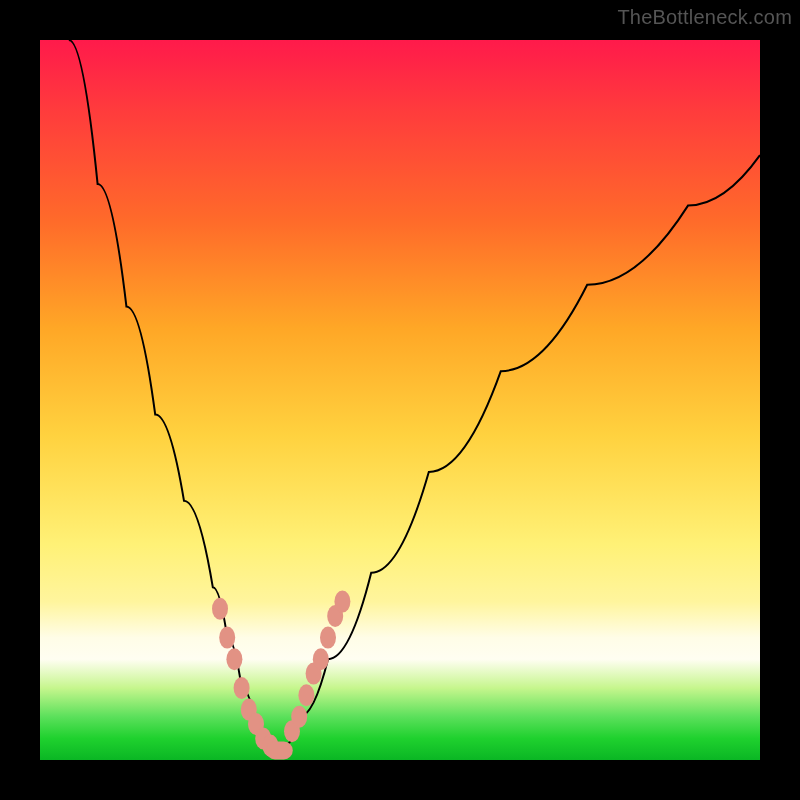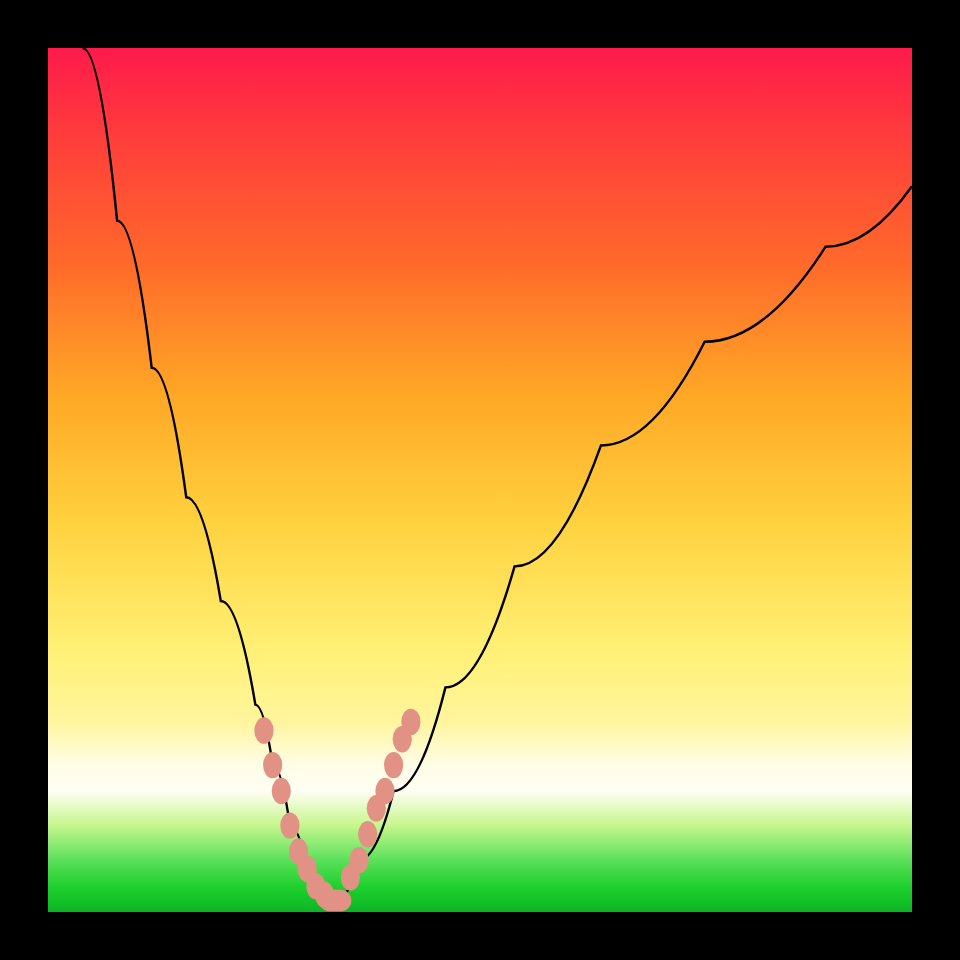--- a/index.html
+++ b/index.html
@@ -83,13 +83,14 @@
         <ellipse cx="266.4" cy="655.2" rx="8" ry="11" fill="#e29284"></ellipse>
         <ellipse cx="273.6" cy="633.6" rx="8" ry="11" fill="#e29284"></ellipse>
         <ellipse cx="280.8" cy="619.2" rx="8" ry="11" fill="#e29284"></ellipse>
         <ellipse cx="288" cy="597.6" rx="8" ry="11" fill="#e29284"></ellipse>
         <ellipse cx="295.2" cy="576" rx="8" ry="11" fill="#e29284"></ellipse>
         <ellipse cx="302.4" cy="561.6" rx="8" ry="11" fill="#e29284"></ellipse>
         <rect x="226" y="701.46" width="26.80000000000001" height="18" rx="9" fill="#e29284"></rect>
       </g>
   </svg>
 
+  <div class="watermark">TheBottleneck.com</div>
 </div>
 
 </body></html>

